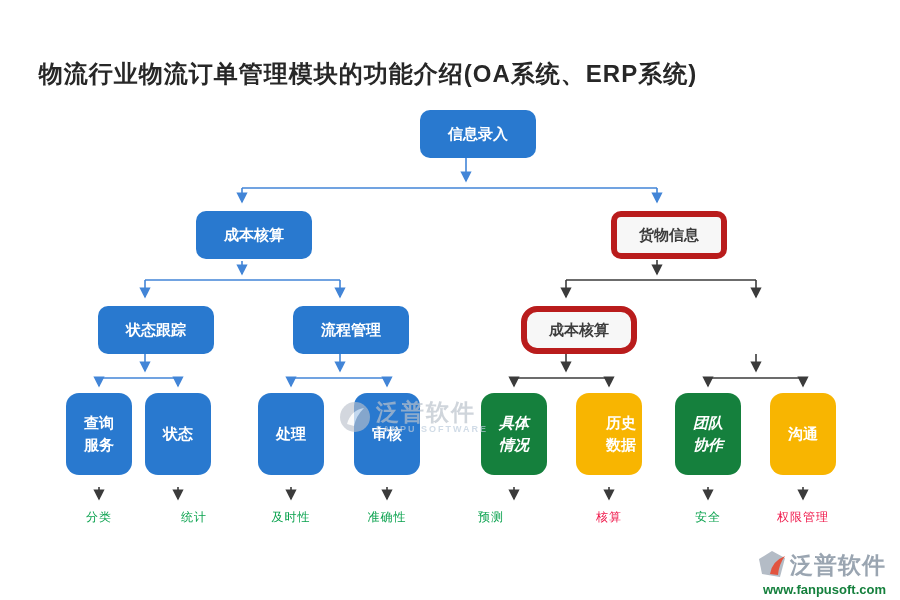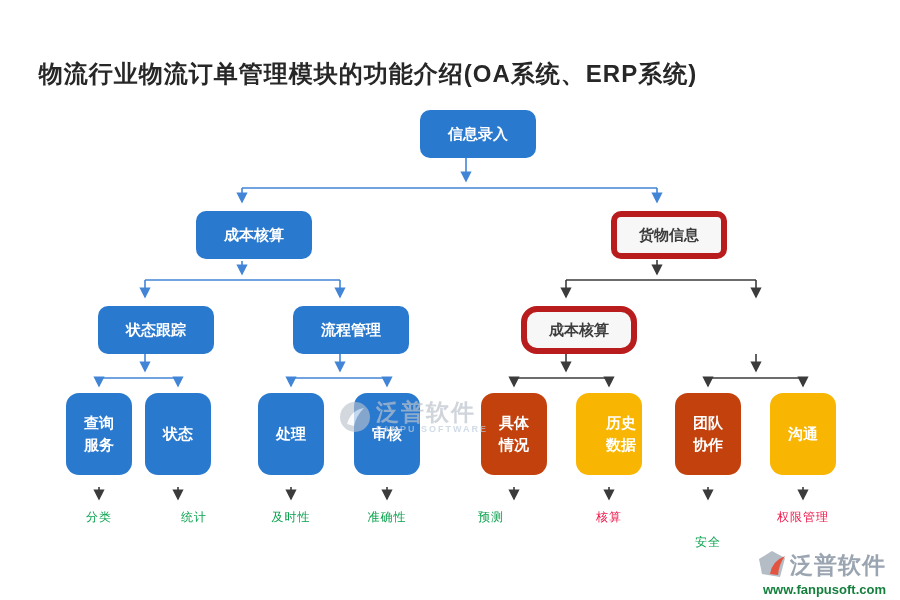--- a/index.html
+++ b/index.html
@@ -15,21 +15,21 @@
   svg.connectors{position:absolute;left:0;top:0;z-index:0;}
   .node{
     position:absolute;z-index:1;display:flex;align-items:center;justify-content:center;
     font-weight:bold;font-size:15px;text-align:center;box-sizing:border-box;
   }
   .node.sm{width:116px;height:48px;border-radius:10px;}
   .node.tall{width:66px;height:82px;border-radius:13px;}
   .node.tall .lbl{width:34px;word-break:break-all;line-height:1.45;display:inline-block;}
   .node.blue{background:#2979cf;color:#ffffff;}
   .node.neutral{background:#f7f7f7;border:6px solid #b91c1c;color:#3d3d3d;}
-  .node.green{background:#c2410c;color:#ffffff;}
+  .node.green{background:#15803d;color:#ffffff;font-style:italic;}
   .node.yellow{background:#f8b501;color:#ffffff;}
   .outcome{
     position:absolute;top:509px;transform:translateX(-50%);z-index:1;
     font-size:12px;font-weight:normal;white-space:nowrap;letter-spacing:1px;
   }
   .outcome[data-color="green"]{color:#0aa24e;}
   .outcome[data-color="red"]{color:#ef1548;}
   .wm-center{
     position:absolute;left:338px;top:400px;z-index:2;display:flex;align-items:center;
     opacity:0.75;pointer-events:none;
@@ -144,21 +144,21 @@
   <div class="node yellow tall" style="left:770px;top:393px;">
     <span class="lbl">沟通</span>
   </div>
 
   <div class="outcome" style="left:99px;" data-color="green">分类</div>
   <div class="outcome" style="left:178px;margin-left:16px;" data-color="green">统计</div>
   <div class="outcome" style="left:291px;" data-color="green">及时性</div>
   <div class="outcome" style="left:387px;" data-color="green">准确性</div>
   <div class="outcome" style="left:491px;" data-color="green">预测</div>
   <div class="outcome" style="left:609px;" data-color="red">核算</div>
-  <div class="outcome" style="left:708px;margin-top:25px;" data-color="green">安全</div>
+  <div class="outcome" style="left:708px;" data-color="green">安全</div>
   <div class="outcome" style="left:803px;" data-color="red">权限管理</div>
 
   <div class="wm-center">
     <svg width="34" height="34" viewBox="0 0 34 34">
       <circle cx="17" cy="17" r="15" fill="rgba(186,193,203,0.85)"></circle>
       <path d="M9,24 Q13,10 26,8 Q18,16 16,26 Z" fill="#ffffff" opacity="0.9"></path>
     </svg>
     <div style="margin-left:4px;">
       <div class="wm-txt">泛普软件</div>
       <div class="wm-sub">FANPU SOFTWARE</div>

